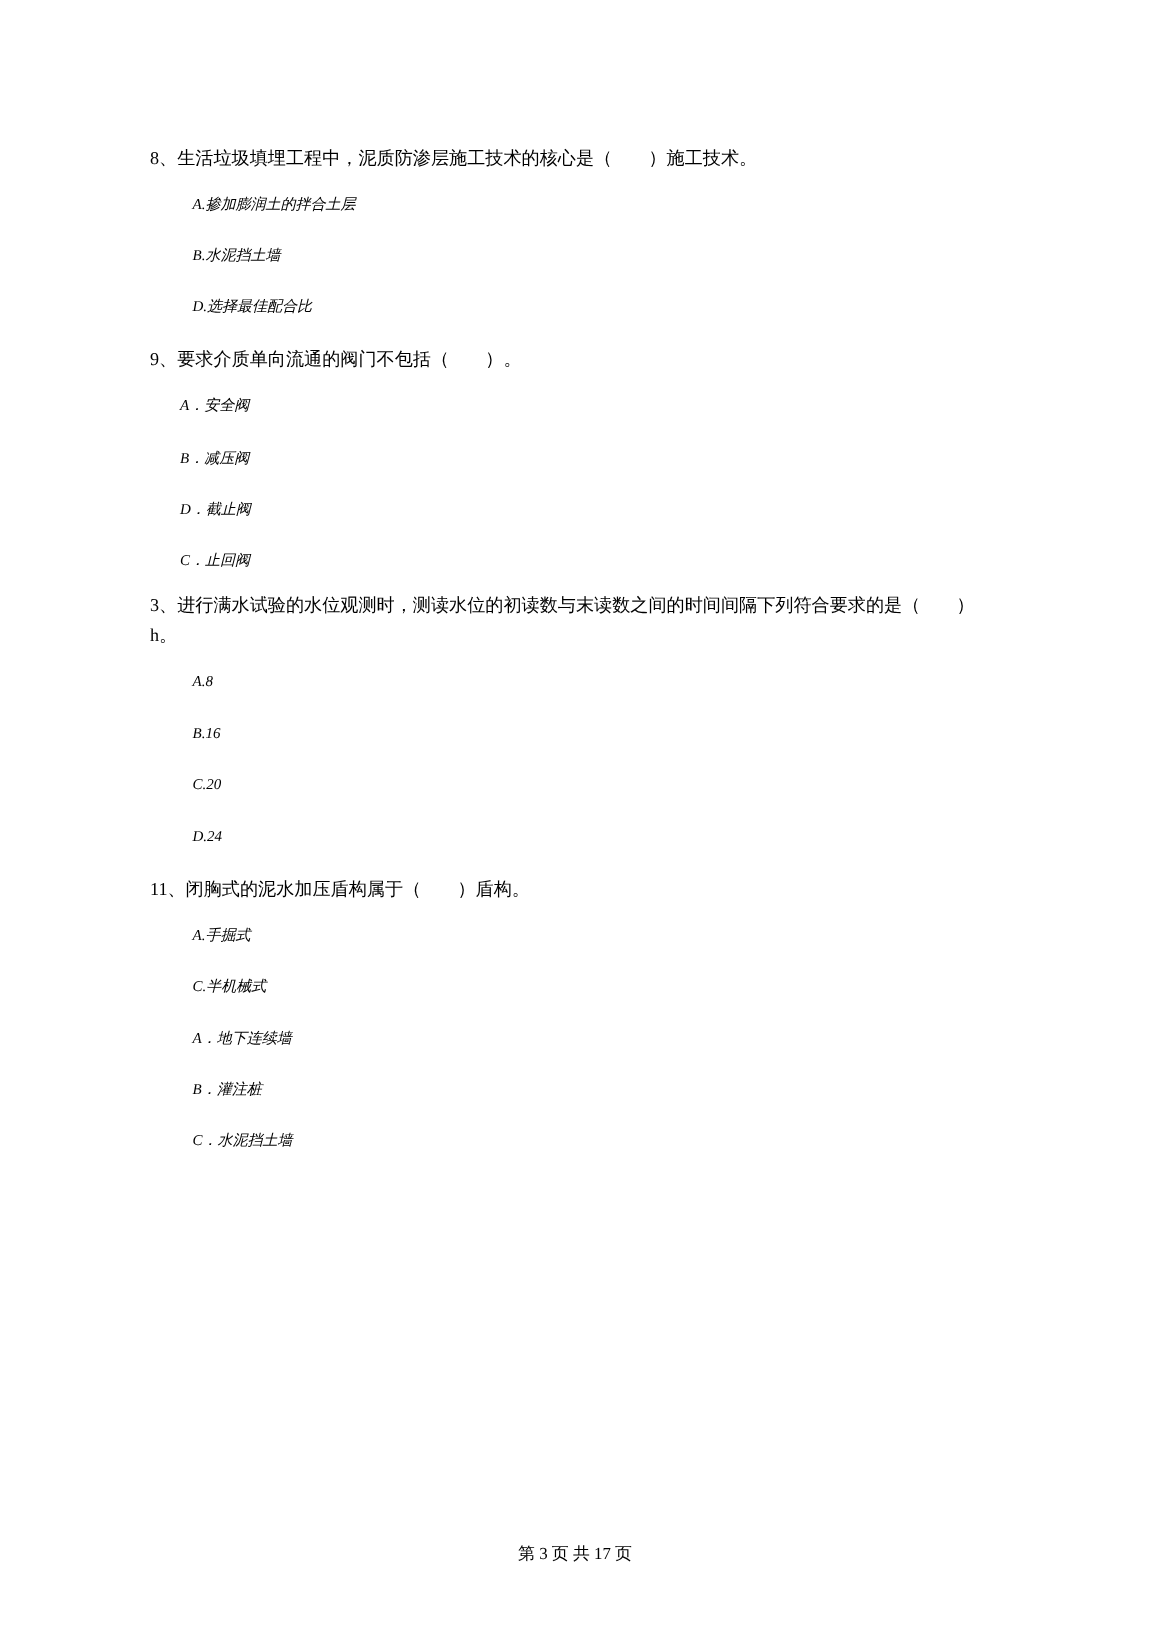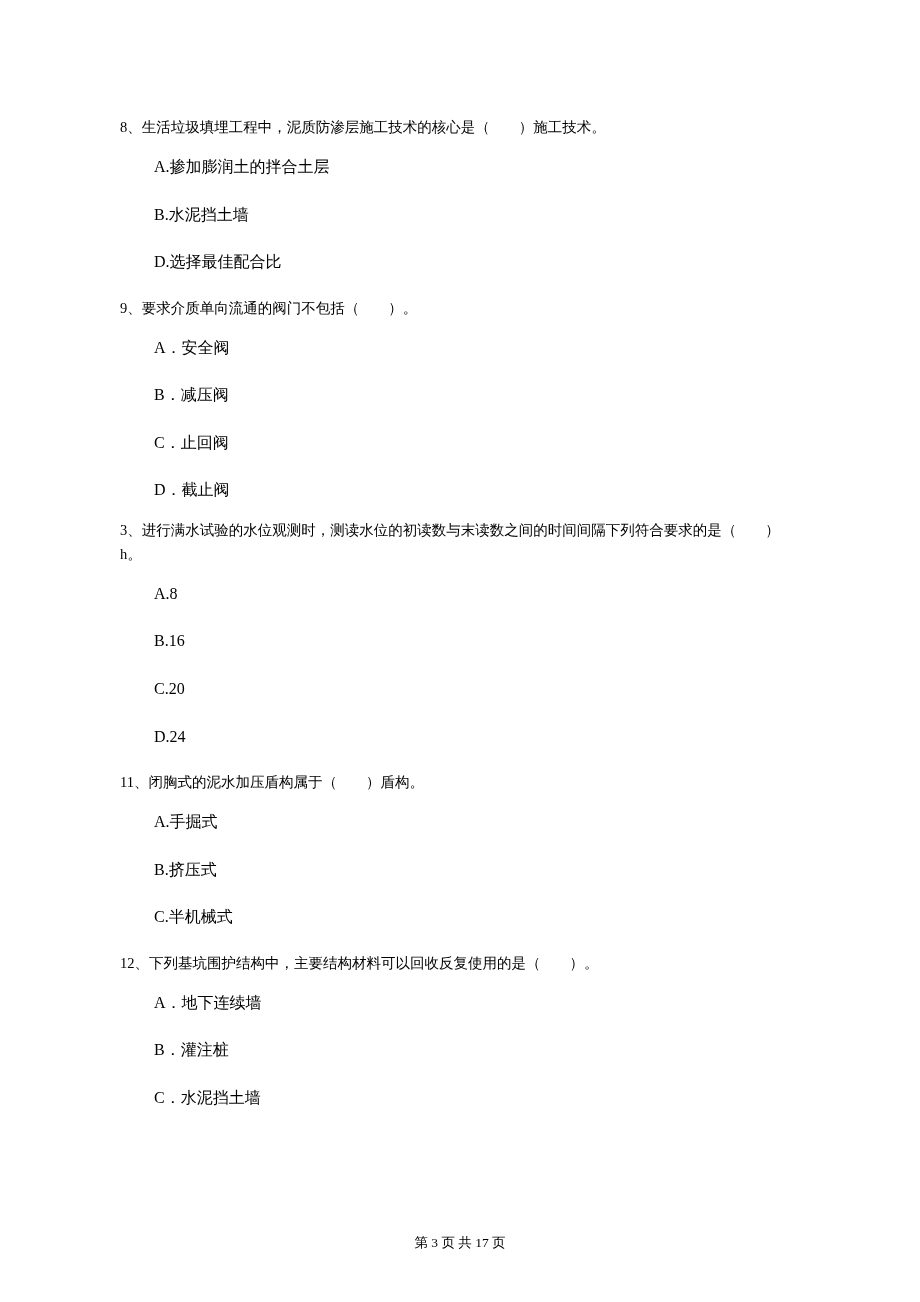--- a/index.html
+++ b/index.html
@@ -17,78 +17,75 @@
     padding: 112px 120px 24px 120px;
     position: relative;
   }
   .question-stem {
     font-size: 14.5px;
     line-height: 1.65;
     margin-top: 4px;
     margin-bottom: 14px;
   }
   .option {
-    font-size: 16px;
+    font-size: 12px;
     line-height: 1.6;
     margin-left: 34px;
     margin-bottom: 22px;
+    font-style: italic;
   }
   .option:last-of-type {
     margin-bottom: 16px;
   }
   .footer {
     text-align: center;
     font-size: 13.5px;
     position: absolute;
     bottom: 50px;
     left: 0;
     right: 0;
   }
   .q9-opts .option {
-    margin-left: 34px;
+    margin-left: 24px;
   }
 </style>
 </head>
 <body>
 
 <div class="page">
 
   <div class="question-stem">
     <span>8、</span><span>生活垃圾填埋工程中，泥质防渗层施工技术的核心是（　　）施工技术。</span>
   </div>
   <div class="option">A.掺加膨润土的拌合土层</div>
   <div class="option">B.水泥挡土墙</div>
   <div class="option">D.选择最佳配合比</div>
 
   <div class="question-stem">
     <span>9、</span><span>要求介质单向流通的阀门不包括（　　）。</span>
   </div>
   <div class="q9-opts">
     <div class="option">A．安全阀</div>
     <div class="option">B．减压阀</div>
+    <div class="option">D．截止阀</div>
     <div class="option">C．止回阀</div>
-    <div class="option">D．截止阀</div>
   </div>
 
   <div class="question-stem">
     <span>3、</span><span>进行满水试验的水位观测时，测读水位的初读数与末读数之间的时间间隔下列符合要求的是（　　）h。</span>
   </div>
   <div class="option">A.8</div>
   <div class="option">B.16</div>
   <div class="option">C.20</div>
   <div class="option">D.24</div>
 
   <div class="question-stem">
     <span>11、</span><span>闭胸式的泥水加压盾构属于（　　）盾构。</span>
   </div>
   <div class="option">A.手掘式</div>
-  <div class="option">B.挤压式</div>
   <div class="option">C.半机械式</div>
 
-  <div class="question-stem">
-    <span>12、</span><span>下列基坑围护结构中，主要结构材料可以回收反复使用的是（　　）。</span>
-  </div>
   <div class="option">A．地下连续墙</div>
   <div class="option">B．灌注桩</div>
   <div class="option">C．水泥挡土墙</div>
 
   <div class="footer">第 3 页 共 17 页</div>
 </div>
 
 </body></html>

